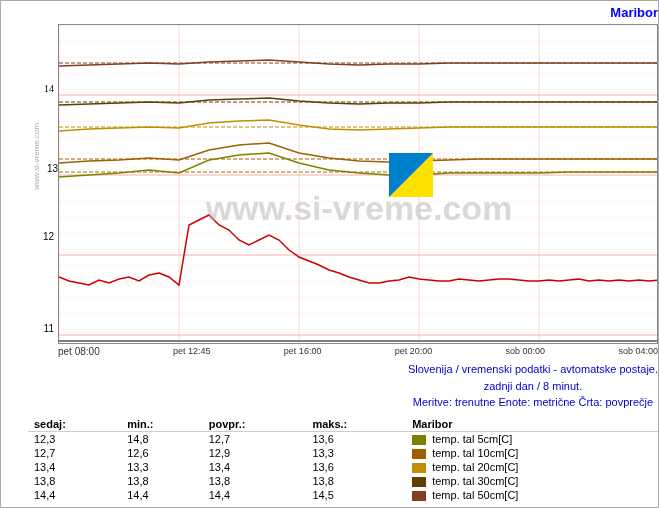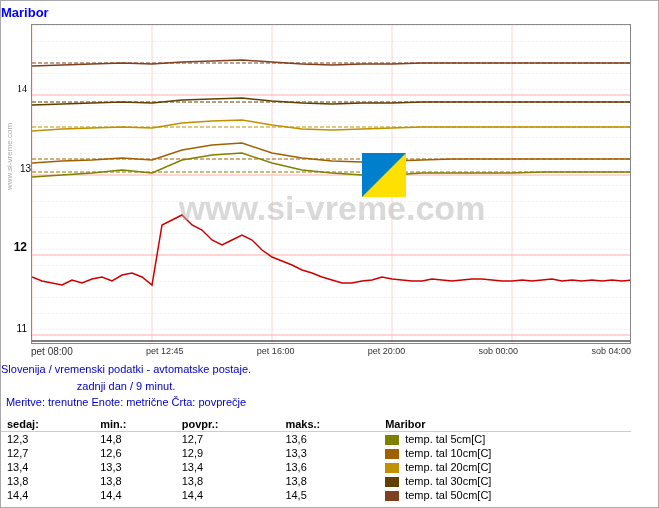--- a/index.html
+++ b/index.html
@@ -10,21 +10,21 @@
       font-size: 11px;
       background: #fff;
       overflow: hidden;
     }
     .outer {
       width: 659px;
       height: 508px;
       border: 1px solid #aaa;
       display: flex;
       flex-direction: column;
-      align-items: flex-start;
+      align-items: flex-end;
     }
     .title {
       font-size: 13px;
       font-weight: bold;
       color: #00f;
       margin-top: 4px;
       margin-bottom: 2px;
     }
     .footer-text {
       font-size: 11px;
@@ -68,21 +68,21 @@
 
 <div class="outer">
   <div class="title">Maribor</div>
 
   <div class="chart-wrapper">
 
     <div style="position:relative; display:flex; flex-direction:row; align-items:stretch;">
 
       <div style="width:30px; position:relative; height:320px;">
         <div style="position:absolute; bottom: 10px; right:4px; font-size:10px;">11</div>
-        <div style="position:absolute; bottom: 90px; right:4px; font-size:12px;font-weight:bold;">12</div>
+        <div style="position:absolute; bottom: 102px; right:4px; font-size:10px;">12</div>
         <div style="position:absolute; bottom: 170px; right:0; font-size:10px;">13</div>
         <div style="position:absolute; bottom: 250px; right:4px; font-size:10px;font-family:Liberation Serif, serif;">14</div>
         <div style="position:absolute; left:2px; top:50%; transform:translateY(-50%) rotate(-90deg); font-size:8px; color:#aaa; white-space:nowrap; width:12px;">www.si-vreme.com</div>
       </div>
 
       <div style="position:relative;">
         <svg width="600" height="320" style="display:block; border:1px solid #888; background:#fff;">
 
           <defs>
             <pattern id="redgrid" width="600" height="16" patternUnits="userSpaceOnUse">
@@ -170,21 +170,21 @@
           <span style="font-size:9px; color:#333;">pet 20:00</span>
           <span style="font-size:9px; color:#333;">sob 00:00</span>
           <span style="font-size:9px; color:#333;">sob 04:00</span>
         </div>
       </div>
     </div>
   </div>
 
   <div class="footer-text">
     <div>Slovenija / vremenski podatki - avtomatske postaje.</div>
-    <div>zadnji dan / 9 minut.</div>
+    <div>zadnji dan / 8 minut.</div>
     <div>Meritve: trenutne  Enote: metrične  Črta: povprečje</div>
   </div>
 
   <table class="data-table">
     <thead>
       <tr>
         <th>sedaj:</th>
         <th>min.:</th>
         <th>povpr.:</th>
         <th>maks.:</th>

